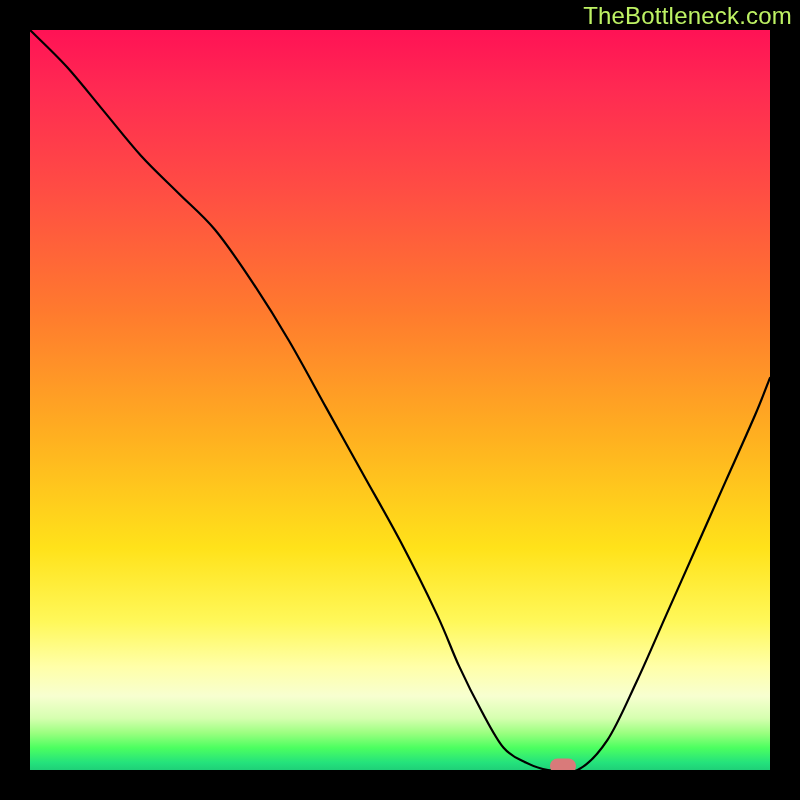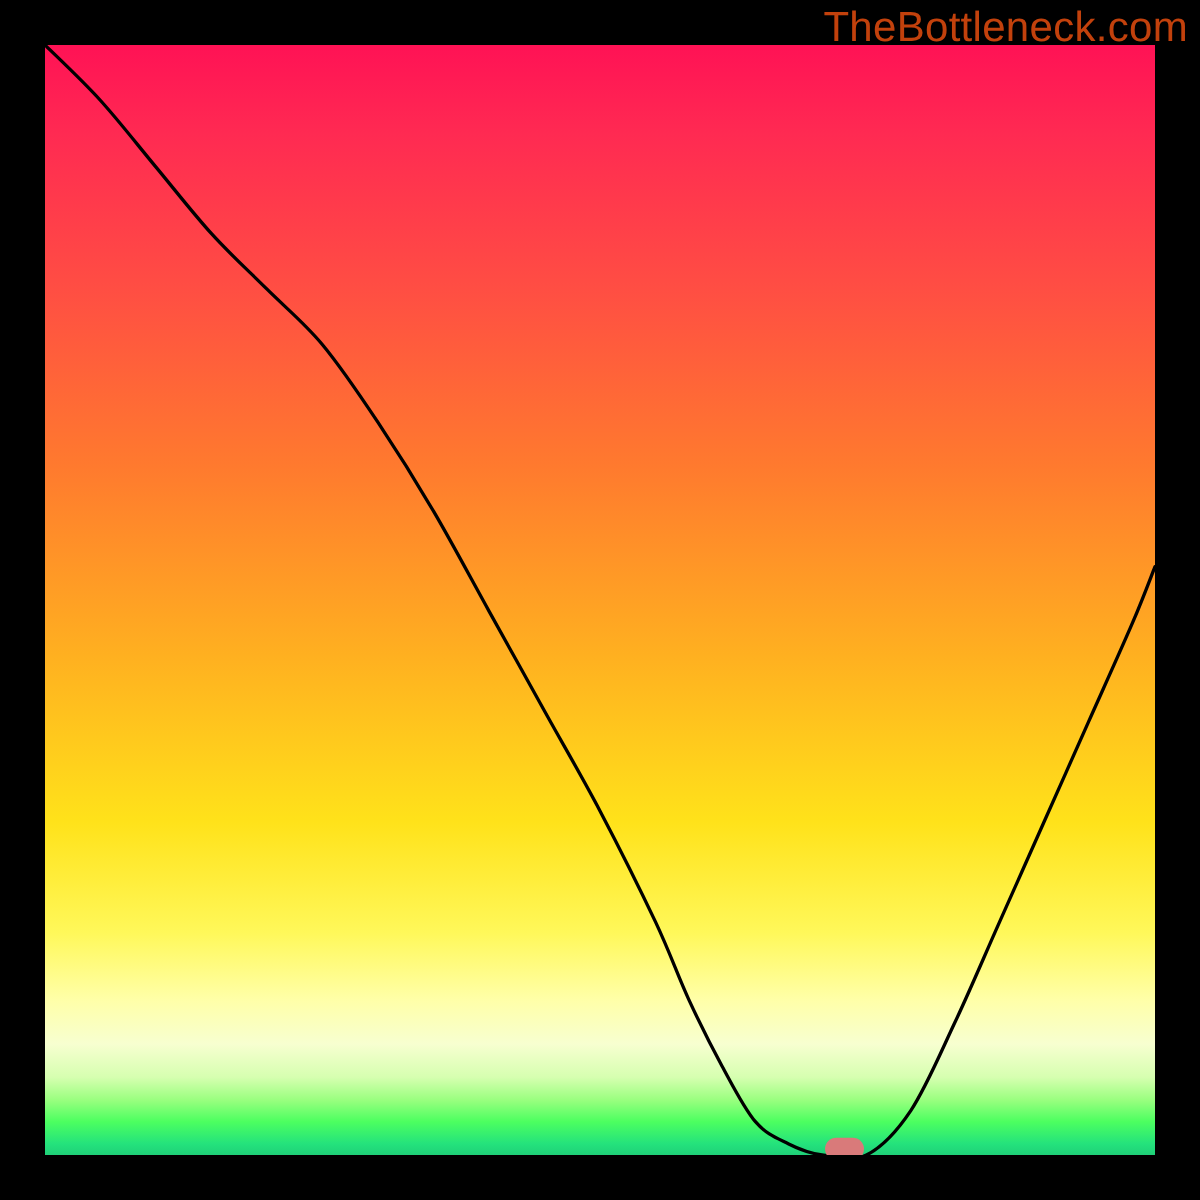--- a/index.html
+++ b/index.html
@@ -14,22 +14,22 @@
   .frame {
     position: relative;
     width: 800px;
     height: 800px;
     background: #000;
   }
   .watermark {
     position: absolute;
     top: 2px;
     right: 8px;
-    color: #c2410c;
-    font-size: 28px;
+    color: #bef264;
+    font-size: 24px;
     font-weight: 500;
     letter-spacing: 0.2px;
     user-select: none;
   }
   
   .plot {
     position: absolute;
     left: 30px;
     top: 30px;
     width: 740px;

